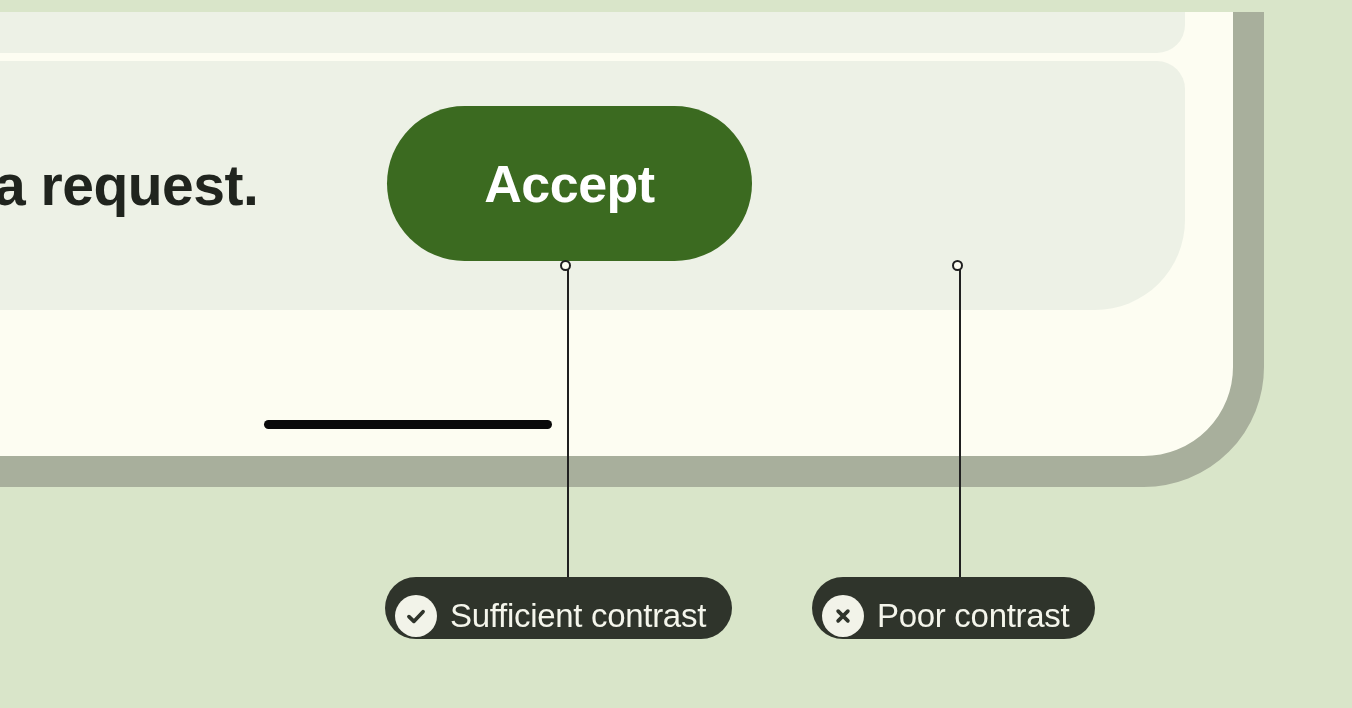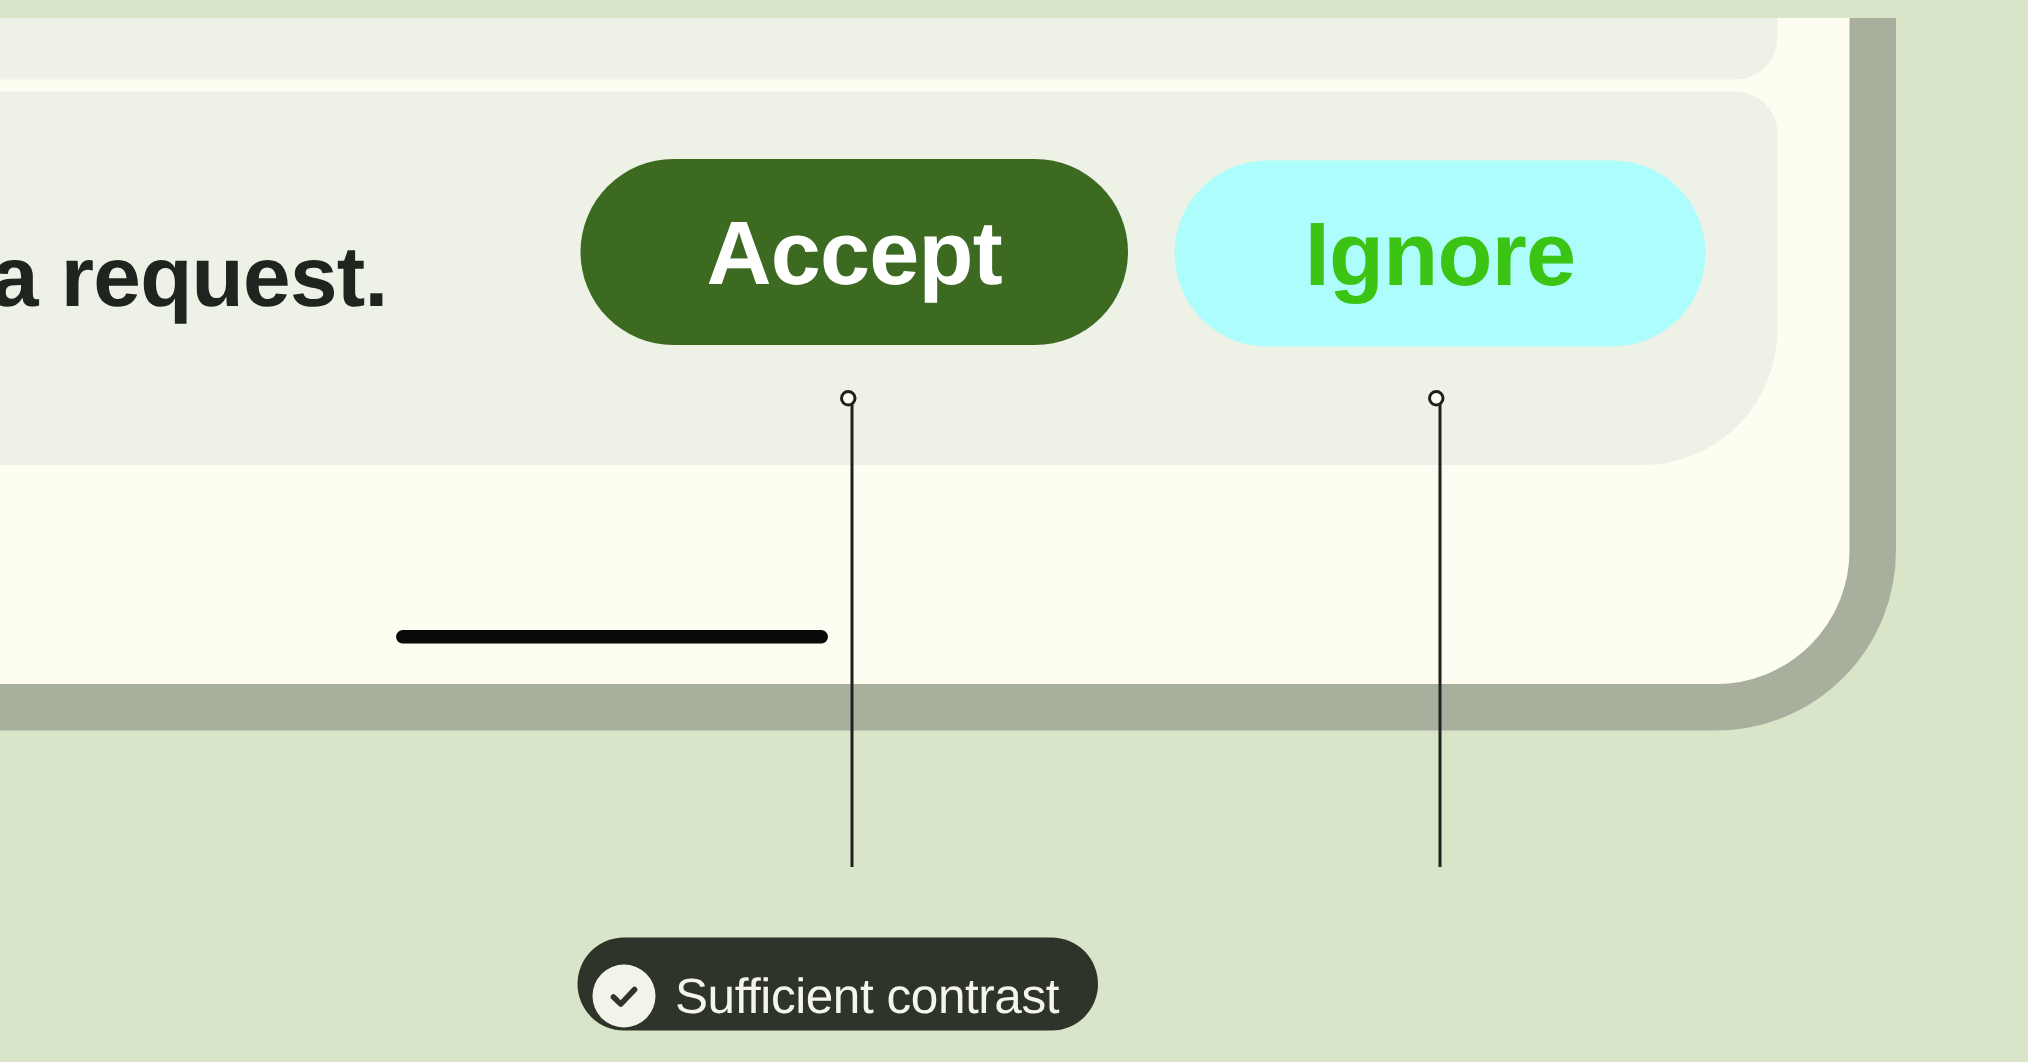--- a/index.html
+++ b/index.html
@@ -55,28 +55,28 @@
     font-weight: 700;
     letter-spacing: -0.5px;
     line-height: 1;
     color: #20241e;
     white-space: nowrap;
     z-index: 3;
   }
 
   .pill-button {
     position: absolute;
-    height: 124px;
+    height: 155px;
     border-radius: 80.5px;
     border: none;
     display: flex;
     align-items: center;
     justify-content: center;
     font-family: "Liberation Sans", sans-serif;
-    font-size: 60px;
+    font-size: 52px;
     font-weight: 700;
     letter-spacing: -0.5px;
     cursor: pointer;
     z-index: 3;
   }
   .btn-accept {
     left: 387px; top: 94px;
     width: 365px;
     background: #3b6a20;
     color: #ffffff;
@@ -126,21 +126,20 @@
     position: absolute;
     top: 565px;
     height: 62px;
     background: #2f342b;
     border-radius: 31px;
     display: inline-flex;
     align-items: center;
     padding: 16px 26px 0 10px;
     gap: 13px;
     z-index: 6;
-    margin-top: 48px;
   }
   .callout.t1 { left: 385px; }
   .callout.t2 { left: 812px; }
   .callout-icon {
     width: 42px; height: 42px;
     min-width: 42px;
     border-radius: 50%;
     background: #f2f3e9;
     display: flex;
     align-items: center;
@@ -163,32 +162,39 @@
 <div class="canvas">
 
   <div class="device-frame"></div>
 
   <div class="panel-top"></div>
   <div class="panel-main"></div>
 
   <div class="message-text">a request.</div>
 
   <button class="pill-button btn-accept">Accept</button>
-  <button class="pill-button btn-ignore">Ignore</button>
 
   <div class="text-line-placeholder"></div>
 
   <div class="connector-line c1"></div>
   <div class="connector-line c2"></div>
   <div class="connector-dot d1"></div>
   <div class="connector-dot d2"></div>
 
   <div class="callout t1">
     <span class="callout-icon">
       <svg width="26" height="26" viewBox="0 0 24 24" fill="none">
         <path d="M5.5 12.6 L10 17 L18.5 8" stroke="#2f342b" stroke-width="3.4" stroke-linecap="round" stroke-linejoin="round"></path>
       </svg>
     </span>
     <span class="callout-label">Sufficient contrast</span>
   </div>
 
+  <div class="callout t2">
+    <span class="callout-icon">
+      <svg width="26" height="26" viewBox="0 0 24 24" fill="none">
+        <path d="M7.5 7.5 L16.5 16.5 M16.5 7.5 L7.5 16.5" stroke="#2f342b" stroke-width="3.4" stroke-linecap="round" stroke-linejoin="round"></path>
+      </svg>
+    </span>
+    <span class="callout-label">Poor contrast</span>
+  </div>
 
 </div>
 
 </body></html>

